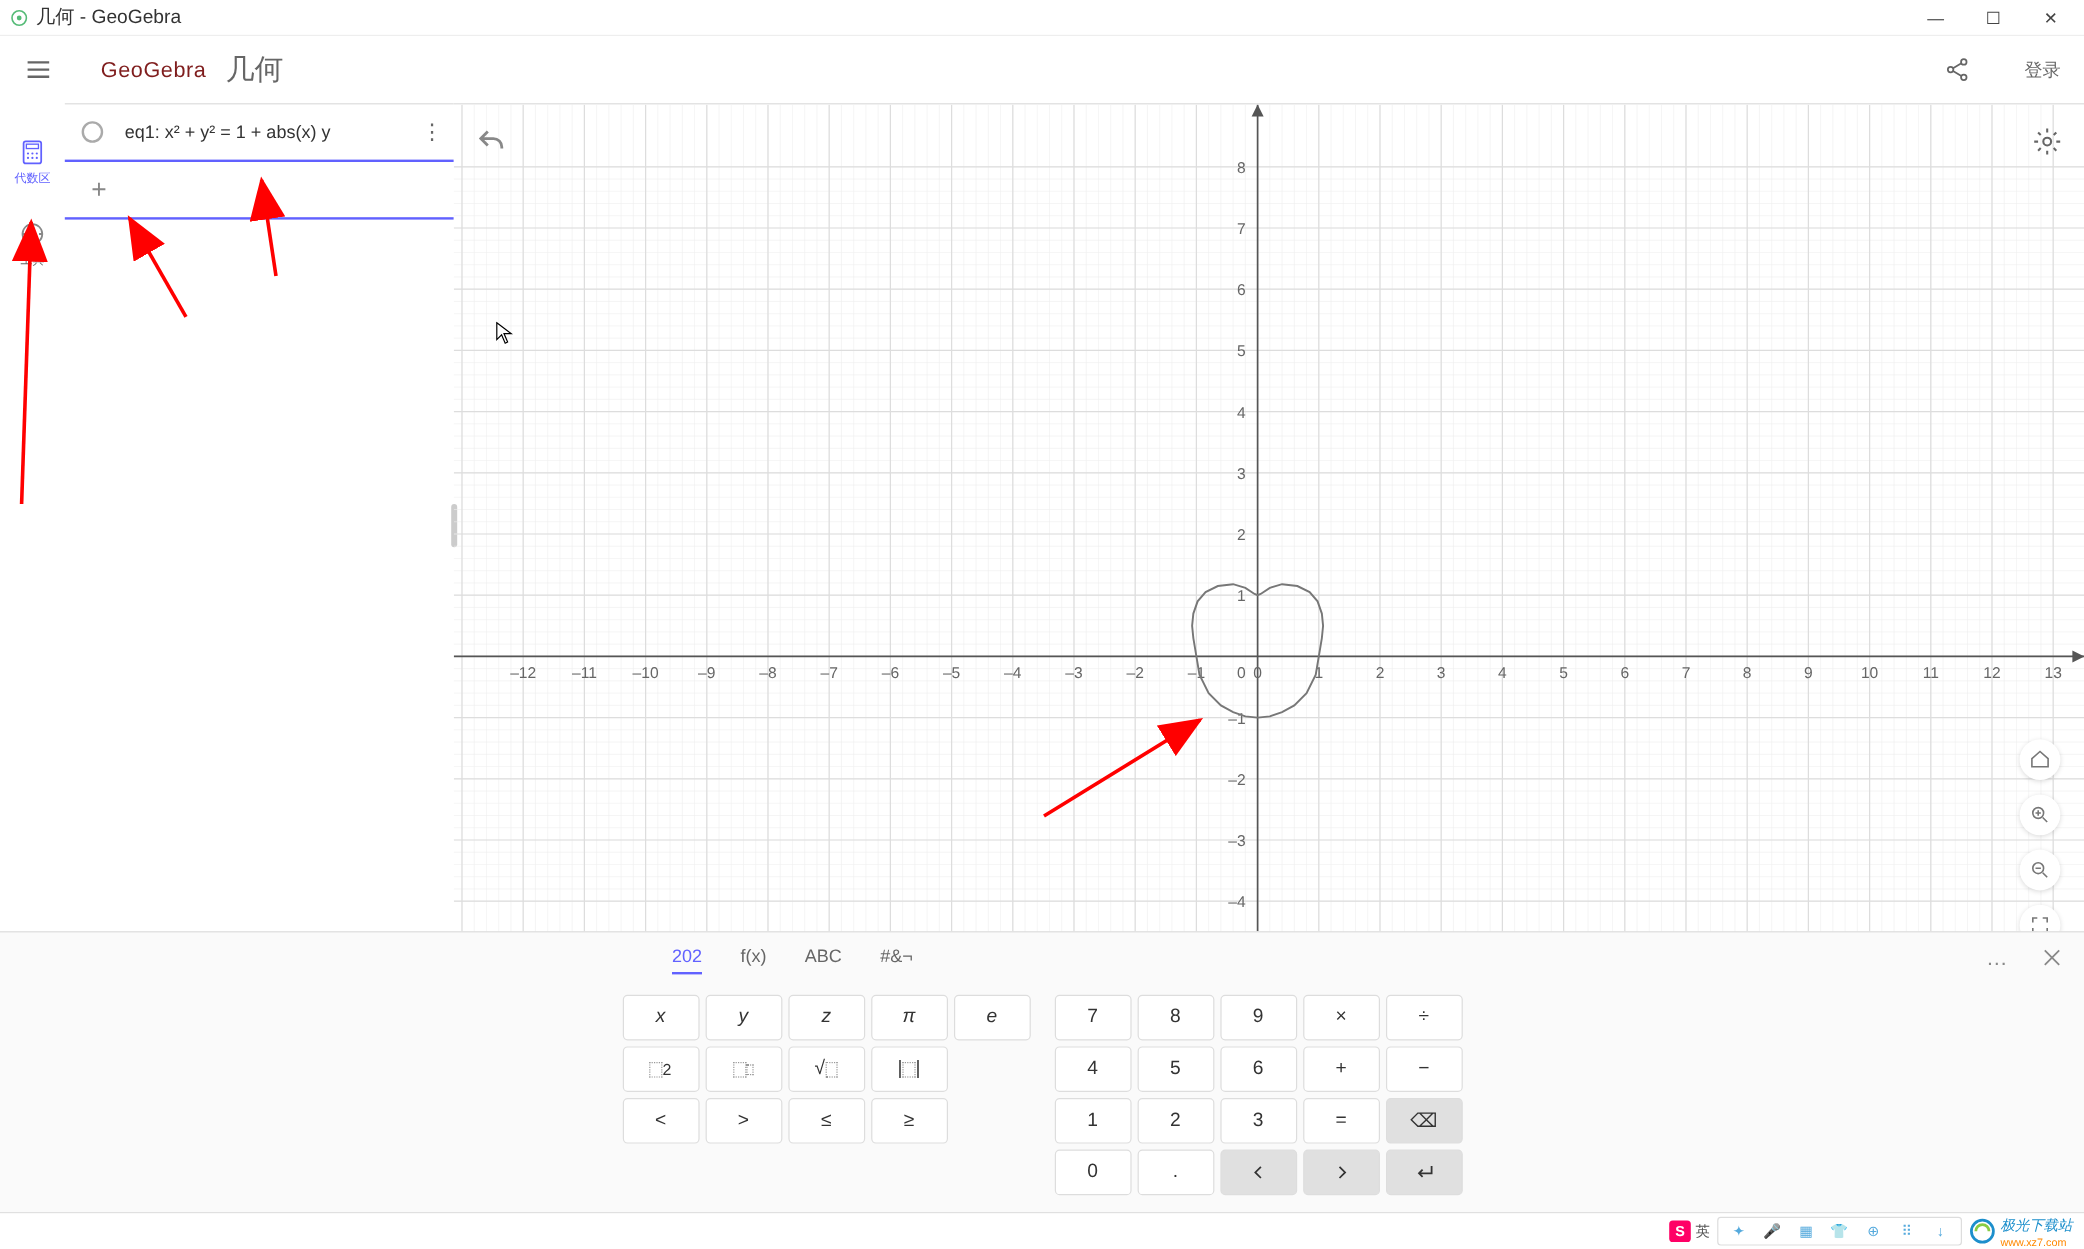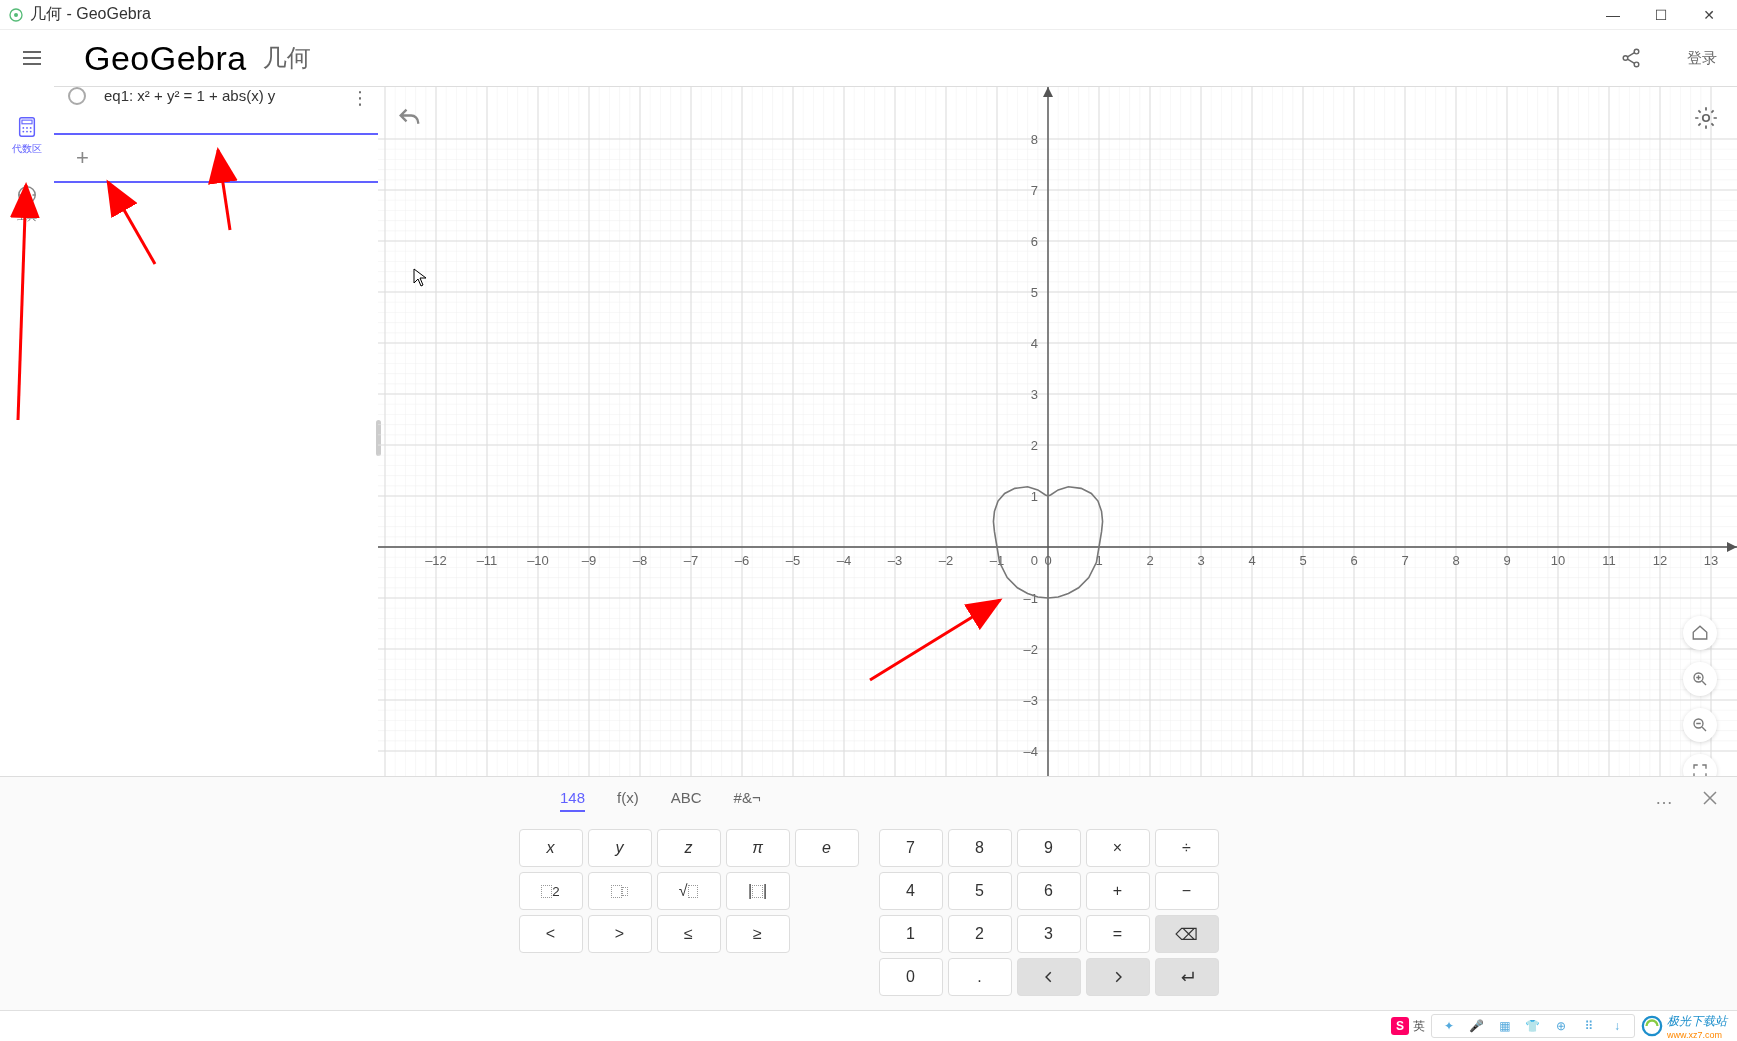--- a/index.html
+++ b/index.html
@@ -8,40 +8,40 @@
 
 .titlebar { height: 30px; background: #fff; display: flex; align-items: center; padding: 0 8px; border-bottom: 1px solid #eee; }
 .titlebar .appicon { width: 16px; height: 16px; margin-right: 6px; }
 .titlebar .title { font-size: 16px; color: #333; flex: 1; }
 .titlebar .winbtns { display: flex; gap: 24px; margin-right: 8px; }
 .titlebar .winbtn { width: 24px; height: 24px; display: flex; align-items: center; justify-content: center; cursor: pointer; font-size: 14px; color: #444; }
 
 
 .appheader { height: 56px; display: flex; align-items: center; padding: 0 20px; }
 .hamburger { width: 24px; height: 24px; cursor: pointer; color: #666; }
-.brand { font-size: 34px; color: #000000; margin-left: 40px; font-weight: 300; letter-spacing: 0.5px; text-align: right; }
+.brand { font-size: 18px; color: #7f1d1d; margin-left: 40px; font-weight: 300; letter-spacing: 0.5px; text-align: right; }
 .apptitle { font-size: 24px; color: #666; margin-left: 16px; font-weight: 300; }
 .appheader-right { margin-left: auto; display: flex; align-items: center; gap: 45px; }
 .share-icon { width: 22px; height: 22px; cursor: pointer; color: #666; }
 .login { font-size: 15px; color: #666; cursor: pointer; }
 
 
 .main { display: flex; height: 742px; position: relative; }
 
 
 .sidebar-icons { width: 54px; display: flex; flex-direction: column; align-items: center; padding-top: 30px; gap: 28px; }
 .sidebar-icon-item { display: flex; flex-direction: column; align-items: center; cursor: pointer; }
 .sidebar-icon-item svg { width: 22px; height: 22px; }
 .sidebar-icon-label { font-size: 10px; color: #666; margin-top: 4px; }
 .sidebar-icon-item.active { color: #6161ff; }
 .sidebar-icon-item.active .sidebar-icon-label { color: #6161ff; }
 
 
 .algebra { width: 324px; border-top: 1px solid #ddd; position: relative; }
-.alg-row { display: flex; align-items: flex-start; height: 48px; border-bottom: 2px solid #6161ff; padding: 0 8px 0 14px; }
+.alg-row { display: flex; align-items: center; height: 48px; border-bottom: 2px solid #6161ff; padding: 0 8px 0 14px; }
 .alg-row .circle { width: 18px; height: 18px; border: 2px solid #aaa; border-radius: 50%; margin-right: 18px; }
 .alg-row .eq { font-size: 15px; color: #333; flex: 1; }
 .alg-row .more { width: 20px; text-align: center; color: #666; cursor: pointer; font-size: 18px; }
 .alg-add { display: flex; align-items: center; height: 48px; border-bottom: 2px solid #6161ff; padding-left: 22px; }
 .alg-add .plus { font-size: 22px; color: #888; cursor: pointer; }
 .drag-handle { position: absolute; right: -3px; top: 45%; width: 5px; height: 36px; background: #ccc; border-radius: 3px; cursor: ew-resize; }
 
 
 .graphics { flex: 1; position: relative; border-top: 1px solid #ddd; overflow: hidden; }
 .graphics svg.plot { position: absolute; inset: 0; width: 100%; height: 100%; }
@@ -465,21 +465,21 @@
             <path d="M4 9V4h5M20 9V4h-5M4 15v5h5M20 15v5h-5" fill="none" stroke="#777" stroke-width="1.8"></path>
           </svg>
         </div>
     </div>
   </div>
 </div>
 
 <div class="keyboard">
   <div class="kb-tabs">
     <div class="kb-tab-group">
-      <span class="kb-tab active">148</span>
+      <span class="kb-tab active">202</span>
       <span class="kb-tab">f(x)</span>
       <span class="kb-tab">ABC</span>
       <span class="kb-tab">#&amp;¬</span>
     </div>
     <span class="kb-more">…</span>
     <svg class="kb-close" viewBox="0 0 24 24">
         <path d="M4 4l16 16M20 4 4 20" stroke="#888" stroke-width="2"></path>
       </svg>
   </div>
   <div class="kb-body">

